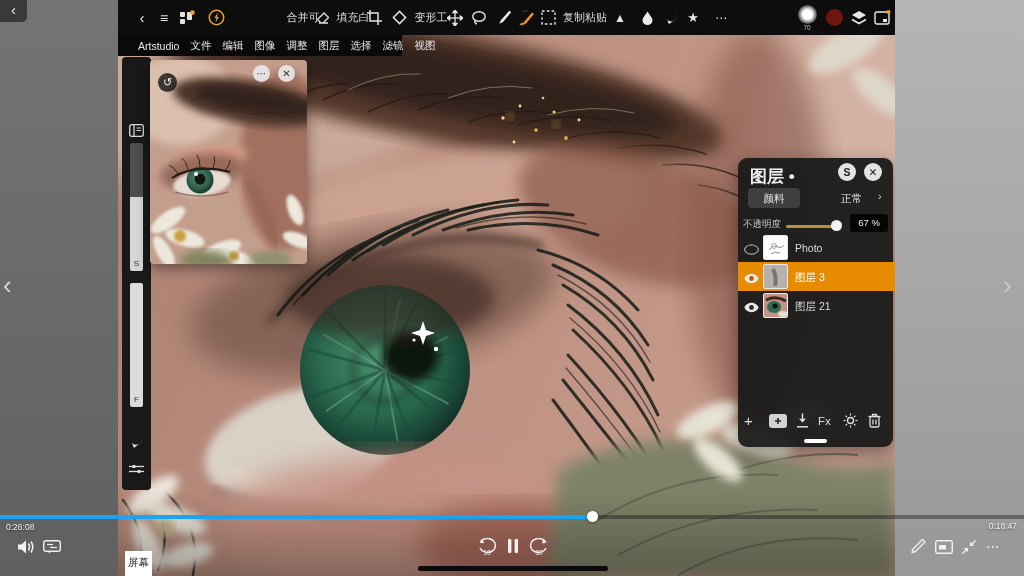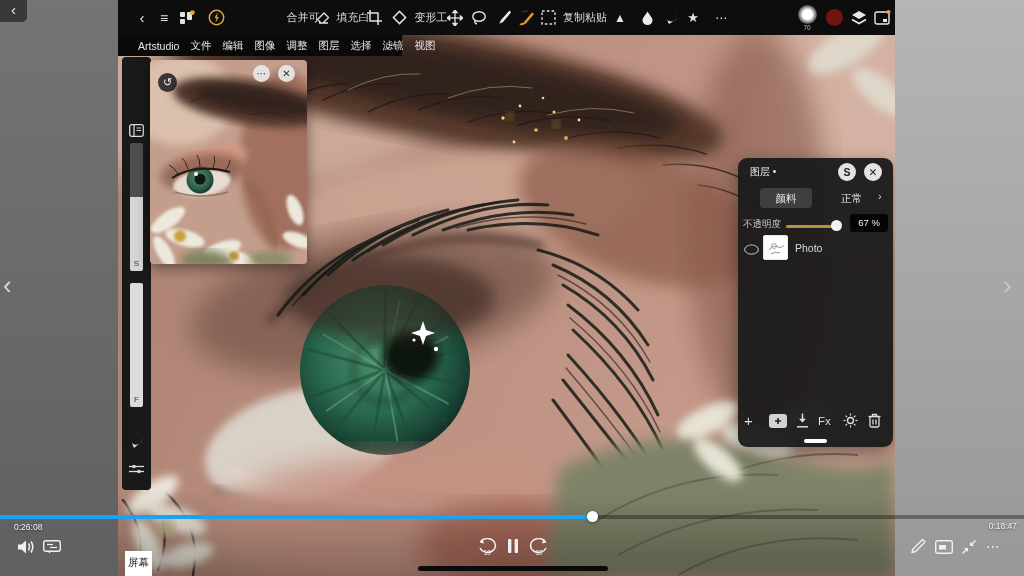--- a/index.html
+++ b/index.html
@@ -37,24 +37,24 @@
   #ref-window { left:32px; top:60px; width:157px; height:204px; border-radius:4px; overflow:hidden;
     box-shadow:0 4px 14px rgba(0,0,0,.45); }
   .ref-btn { position:absolute; width:17px; height:17px; border-radius:50%; background:rgba(232,232,232,.92);
     color:#333; font-size:10px; line-height:17px; text-align:center; }
   #ref-undo { position:absolute; left:8px; top:13px; width:19px; height:19px; border-radius:50%;
     background:rgba(20,20,20,.8); color:#eee; font-size:11px; line-height:19px; text-align:center; }
 
   
   #layers-panel { left:620px; top:158px; width:155px; height:289px; background:rgba(26,26,26,.95);
     border-radius:9px; box-shadow:0 6px 18px rgba(0,0,0,.4); }
-  #lp-title { left:12px; top:7px; font-size:10px; font-weight:normal; color:#f0f0f0; }
+  #lp-title { left:12px; top:7px; font-size:17px; font-weight:bold; color:#f0f0f0; }
   .circ-btn { position:absolute; top:5px; width:18px; height:18px; border-radius:50%; background:#e3e3e3;
     color:#222; font-size:10.5px; font-weight:bold; text-align:center; line-height:18px; }
-  #paint-btn { left:22px; top:30px; width:52px; height:20px; background:#3f3f3f; border-radius:4px;
+  #paint-btn { left:10px; top:30px; width:52px; height:20px; background:#3f3f3f; border-radius:4px;
     color:#e8e8e8; font-size:10.5px; text-align:center; line-height:20px; }
   #blend-label { left:103px; top:34px; font-size:10.5px; color:#e8e8e8; }
   #blend-chevron { left:140px; top:32px; font-size:11px; color:#cfcfcf; }
   #opacity-label { left:5px; top:60px; font-size:9.5px; color:#c9c9c9; }
   #opacity-track { left:48px; top:67px; width:52px; height:2.5px; background:#b8913c; border-radius:2px; }
   #opacity-knob { left:93px; top:62px; width:11px; height:11px; border-radius:50%; background:#f2f2f2; }
   #opacity-value { left:112px; top:56px; width:38px; height:18px; background:#050505; border-radius:3px;
     color:#f0f0f0; font-size:9.5px; text-align:center; line-height:18px; }
   .layer-row { position:absolute; left:0; width:183px; height:29px; }
   .layer-row .lname { position:absolute; left:57px; top:9px; font-size:10.5px; color:#d8d8d8; }
@@ -504,20 +504,53 @@
         </span>
         <span class="thumb">
           <svg width="24" height="24" viewBox="0 0 24 24">
               <rect width="24" height="24" fill="#fdfdfd"></rect>
               <path d="M5,14 q5,-6 9,-3 q4,2 6,-2 M7,18 q4,-3 9,-1" stroke="#9a8f86" stroke-width="1" fill="none"></path>
               <circle cx="10" cy="10" r="2.5" fill="none" stroke="#8c9c8e" stroke-width="0.8"></circle>
             </svg>
         </span>
         <span class="lname">Photo</span>
       </div>
+      <div class="layer-row" style="top: 104px; background: rgb(231, 139, 0);">
+        <span class="eye-i">
+          <svg width="15" height="11" viewBox="0 0 15 11">
+              <path class="eshape" d="M7.5,0.8 C11,0.8 13.8,3.2 14.6,5.5 C13.8,7.8 11,10.2 7.5,10.2 C4,10.2 1.2,7.8 0.4,5.5 C1.2,3.2 4,0.8 7.5,0.8 z"></path>
+              <circle class="epupil" cx="7.5" cy="5.5" r="2.4" fill="#b06500"></circle>
+            </svg>
+        </span>
+        <span class="thumb">
+          <svg width="24" height="24" viewBox="0 0 24 24">
+              <rect width="24" height="24" fill="#b6b1ab"></rect>
+              <path d="M9,4 Q13,12 11,21" stroke="#7d766e" stroke-width="4" fill="none"></path>
+            </svg>
+        </span>
+        <span class="lname" style="color:#fff;">图层 3</span>
+      </div>
+      <div class="layer-row" style="top:133px;">
+        <span class="eye-i">
+          <svg width="15" height="11" viewBox="0 0 15 11">
+              <path class="eshape" d="M7.5,0.8 C11,0.8 13.8,3.2 14.6,5.5 C13.8,7.8 11,10.2 7.5,10.2 C4,10.2 1.2,7.8 0.4,5.5 C1.2,3.2 4,0.8 7.5,0.8 z"></path>
+              <circle class="epupil" cx="7.5" cy="5.5" r="2.4" fill="#2a2a2a"></circle>
+            </svg>
+        </span>
+        <span class="thumb">
+          <svg width="24" height="24" viewBox="0 0 24 24">
+              <rect width="24" height="24" fill="#c09384"></rect>
+              <ellipse cx="10" cy="13" rx="7" ry="6" fill="#2e6b52"></ellipse>
+              <circle cx="11" cy="12" r="2.5" fill="#10160f"></circle>
+              <path d="M2,6 Q12,1 22,7" stroke="#3d2a20" stroke-width="3" fill="none"></path>
+              <ellipse cx="19" cy="20" rx="5" ry="3" fill="#e2ddcf"></ellipse>
+            </svg>
+        </span>
+        <span class="lname">图层 21</span>
+      </div>
 
       <div class="lp-act abs" style="left:6px; font-size:15px; top:254px;">+</div>
       <div class="lp-act abs" style="left:31px; top:256px;">
         <svg width="18" height="14" viewBox="0 0 18 14">
             <rect width="18" height="14" rx="3" fill="#d2d2d2"></rect>
             <path d="M9,4 v6 M6,7 h6" stroke="#222" stroke-width="1.6"></path>
           </svg>
       </div>
       <div class="lp-act abs" style="left:58px; top:255px;">
         <svg width="13" height="15" viewBox="0 0 13 15" stroke="#dedede" stroke-width="1.5" fill="none">
@@ -554,21 +587,21 @@
       <div id="lp-handle" class="abs"></div>
     </div>
 
     <div id="screen-label" class="abs">屏幕</div>
     <div id="home-indicator" class="abs"></div>
   </div>
 
   <div id="progress-track" class="abs"></div>
   <div id="progress-played" class="abs" style="width: 57.8%; background: rgb(27, 162, 240);"></div>
   <div id="progress-knob" class="abs" style="left: calc(57.8% - 5px);"></div>
-  <div class="abs time-txt" style="left:14px; top:522px;">0:26:08</div>
+  <div class="abs time-txt" style="left:6px; top:522px;">0:26:08</div>
   <div class="abs time-txt" style="right:7px; top:521px;">0:18:47</div>
 
   <div class="abs pi" style="left:17px; top:539px;">
     <svg width="19" height="16" viewBox="0 0 19 16">
         <path d="M1,5.5 h3.5 L9,1.5 v13 L4.5,10.5 H1 z" fill="#f0f0f0"></path>
         <path d="M11.5,4.5 q2,3 0,7 M14,2.5 q3.5,5 0,11" stroke="#f0f0f0" stroke-width="1.5" fill="none"></path>
       </svg>
   </div>
   <div class="abs pi" style="left:43px; top:540px;">
     <svg width="18" height="14" viewBox="0 0 18 14">

